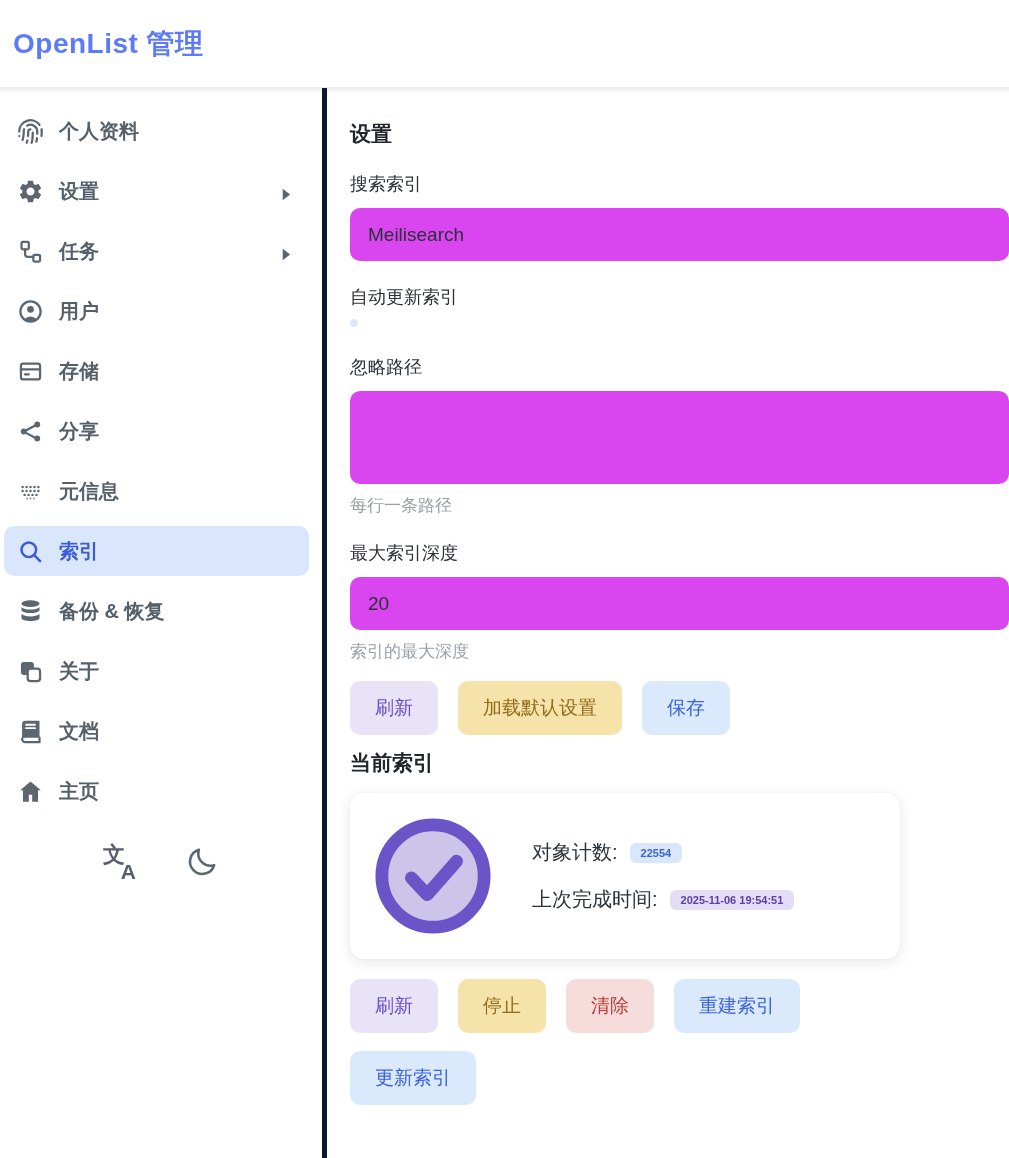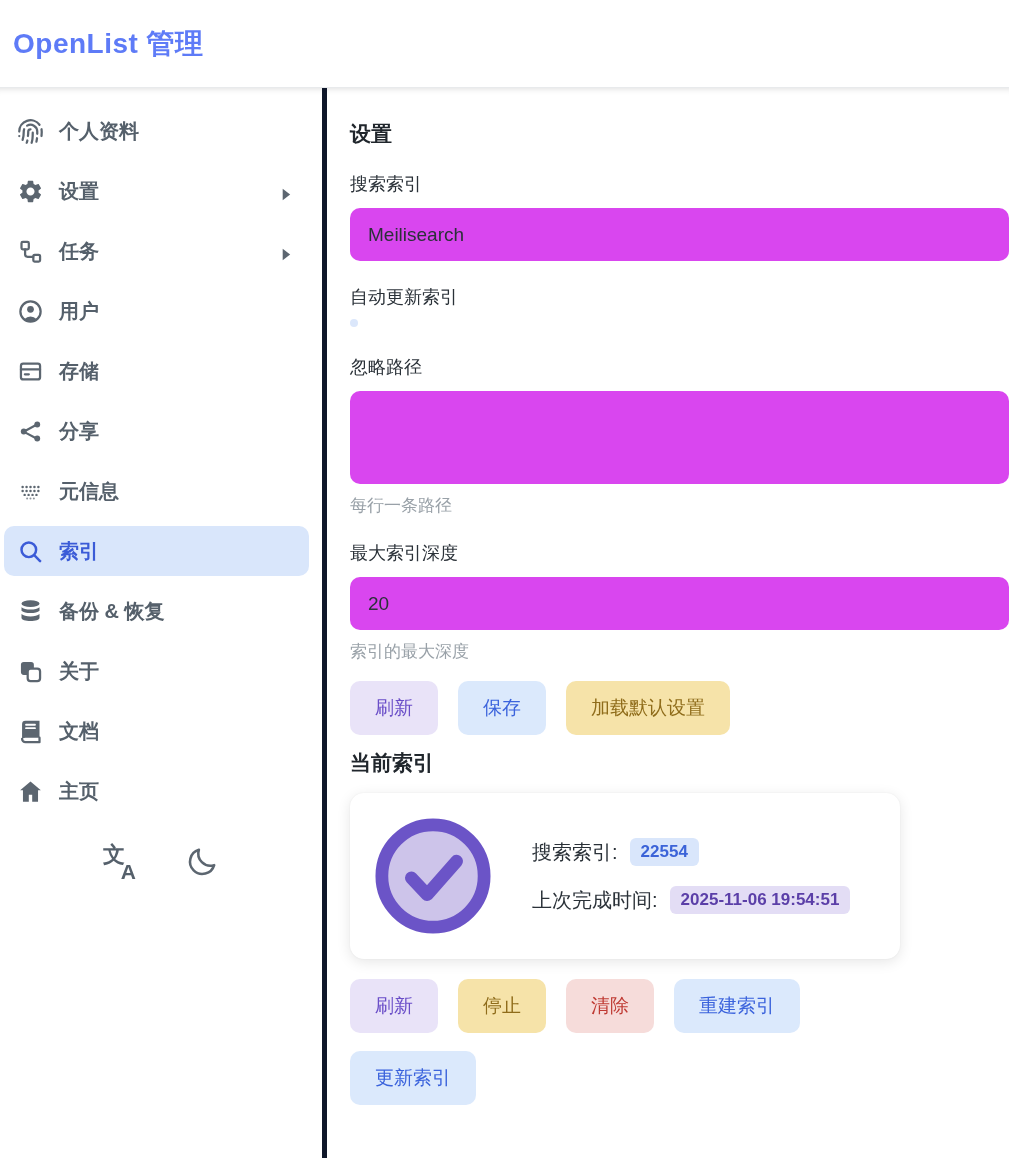--- a/index.html
+++ b/index.html
@@ -56,21 +56,21 @@
   .btn-yellow { background:#f6e3a9; color:#8f6c1a; }
   .btn-red    { background:#f6dcda; color:#bf3a33; }
 
   .sect-cur { margin-top:14px; }
   .card { margin-top:16px; width:550px; background:#fff; border-radius:14px;
           box-shadow:0 3px 14px rgba(0,0,0,.10), 0 0 2px rgba(0,0,0,.06);
           padding:24px 24px; display:flex; align-items:center; gap:40px; }
   .status-circle { width:118px; height:118px; flex:0 0 118px; }
   .info-rows { display:flex; flex-direction:column; gap:20px; }
   .info-row { display:flex; align-items:center; font-size:20px; color:#2a3138; }
-  .badge { margin-left:12px; font-weight:bold; font-size:17px; padding:4px 11px; border-radius:6px; }
+  .badge { margin-left:12px; font-weight:bold; font-size:11px; padding:4px 11px; border-radius:6px; }
   .badge-blue   { background:#d9e6fb; color:#3b63d8; }
   .badge-purple { background:#e3ddf5; color:#5b3fa8; }
   .btns-idx { margin-top:20px; }
 </style>
 </head>
 <body>
 
 <div class="screen">
 
   <div class="header">
@@ -272,34 +272,34 @@
       <div class="field-label">忽略路径</div>
       <textarea class="textarea" style=""></textarea>
       <div class="hint">每行一条路径</div>
 
       <div class="field-label">最大索引深度</div>
       <input class="text-input" type="text" value="20" style="">
       <div class="hint">索引的最大深度</div>
 
       <div class="btn-row">
         <button class="btn btn-purple">刷新</button>
+        <button class="btn btn-yellow">加载默认设置</button>
         <button class="btn btn-blue">保存</button>
-        <button class="btn btn-yellow">加载默认设置</button>
       </div>
 
       <div class="h-section sect-cur">当前索引</div>
 
       <div class="card">
         <svg class="status-circle" viewBox="0 0 120 120">
           <circle cx="60" cy="60" r="52" fill="#cdc4ea" stroke="#6b54c7" stroke-width="13"></circle>
           <path d="M38 62 L54 79 L84 45" fill="none" stroke="#6b54c7" stroke-width="13" stroke-linecap="round" stroke-linejoin="round"></path>
         </svg>
         <div class="info-rows">
           <div class="info-row">
-            <span>搜索索引:</span>
+            <span>对象计数:</span>
             <span class="badge badge-blue">22554</span>
           </div>
           <div class="info-row">
             <span>上次完成时间:</span>
             <span class="badge badge-purple">2025-11-06 19:54:51</span>
           </div>
         </div>
       </div>
 
       <div class="btn-row btns-idx">

